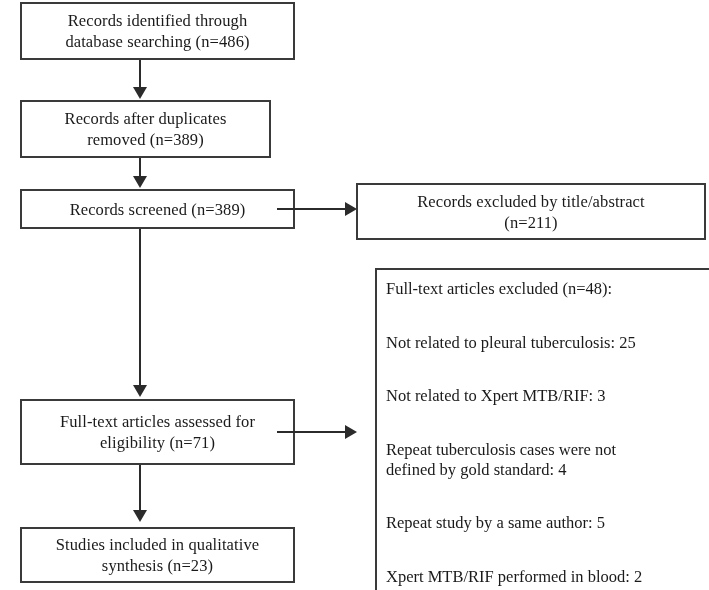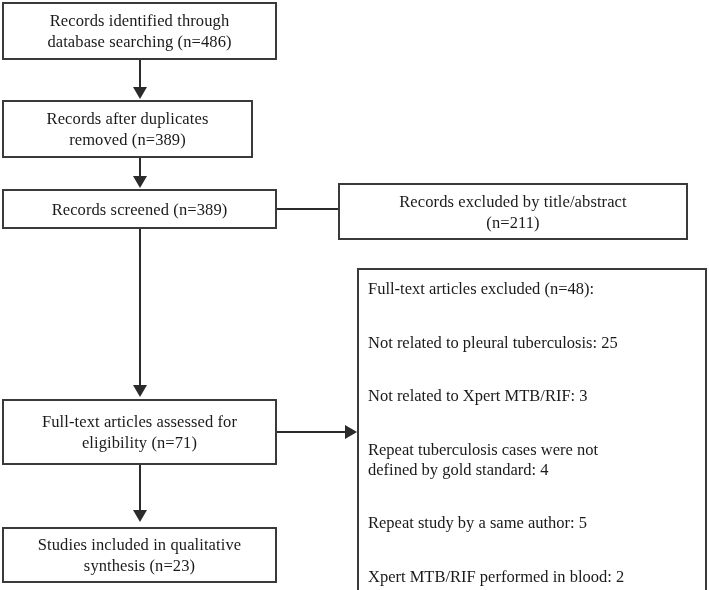--- a/index.html
+++ b/index.html
@@ -17,20 +17,21 @@
   }
   .box {
     position: absolute;
     box-sizing: border-box;
     border: 2px solid #3a3a3a;
     background: #ffffff;
     display: flex;
     flex-direction: column;
     justify-content: center;
     color: #1a1a1a;
+    margin-left: 18px;
   }
   .box.centered {
     align-items: center;
     text-align: center;
   }
   .box.lefted {
     align-items: flex-start;
     text-align: left;
   }
   .line {

